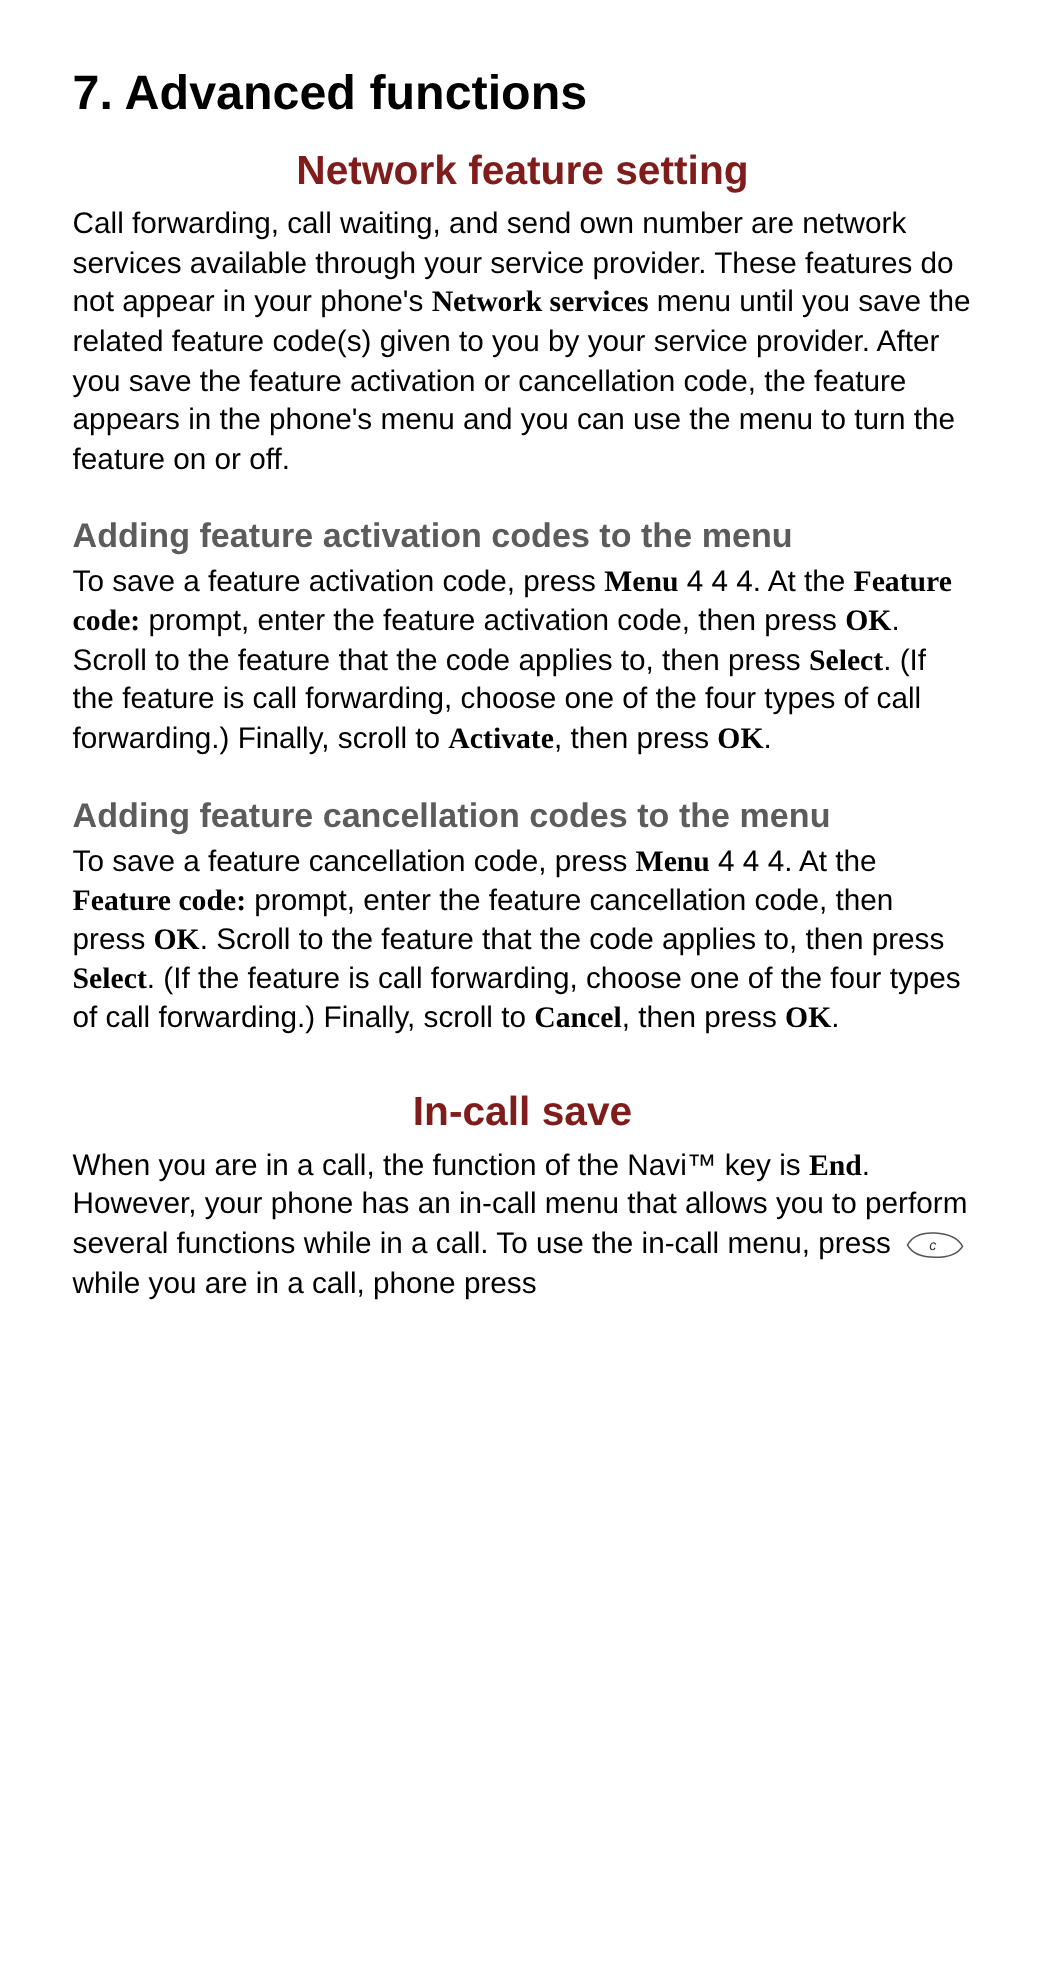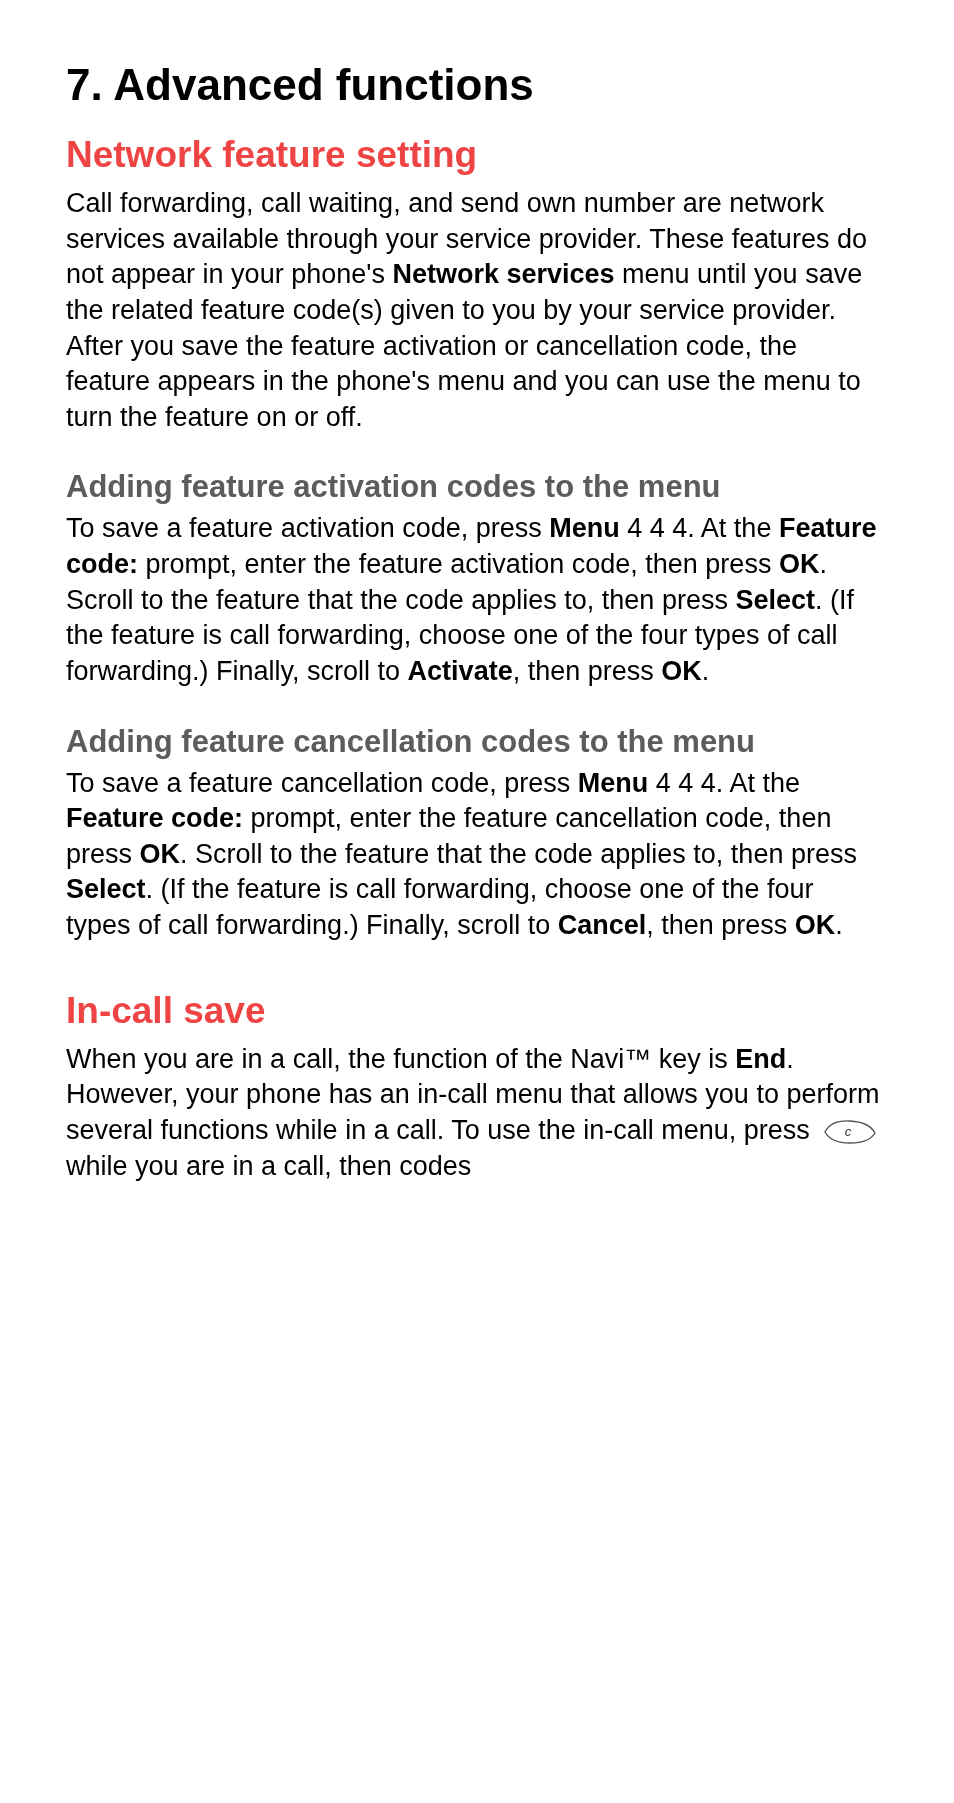--- a/index.html
+++ b/index.html
@@ -18,42 +18,43 @@
   }
   h1.chapter {
     font-size: 44px;
     font-weight: 700;
     margin: 0 0 24px 0;
     letter-spacing: 0;
   }
   h2.section {
     font-size: 37px;
     font-weight: 700;
-    color: #ef4444;
+    color: #7f1d1d;
     margin: 22px 0 10px 0;
+    text-align: center;
   }
   h3.subhead {
     font-size: 31px;
     font-weight: 700;
     color: #5c5c5c;
     margin: 34px 0 6px 0;
   }
   p.body {
     font-size: 27px;
     line-height: 1.32;
     margin: 4px 0 12px 0;
     font-weight: 400;
   }
   p.note {
     font-size: 27px;
     line-height: 1.32;
     font-style: italic;
     margin: 14px 0 12px 0;
   }
-  .bold { font-weight: 700; }
+  .bold { font-weight: 700; font-family: Liberation Serif, serif; }
   .page-number {
     position: absolute;
     bottom: 44px;
     left: 0;
     width: 100%;
     text-align: center;
     font-size: 25px;
   }
   .c-key {
     display: inline-block;
@@ -89,17 +90,17 @@
     <span>To save a feature cancellation code, press </span><span class="bold">Menu</span><span> 4 4 4. At the </span><span class="bold">Feature code:</span><span> prompt, enter the feature cancellation code, then press </span><span class="bold">OK</span><span>. Scroll to the feature that the code applies to, then press </span><span class="bold">Select</span><span>. (If the feature is call forwarding, choose one of the four types of call forwarding.) Finally, scroll to </span><span class="bold">Cancel</span><span>, then press </span><span class="bold">OK</span><span>.</span>
   </p>
 
 
   <h2 class="section" style="margin-top:46px;">In-call save</h2>
 
   <p class="body">
     <span>When you are in a call, the  function of the Navi™ key  is </span><span class="bold">End</span><span>. However, your phone has an in-call menu that allows you to perform several functions while in a call. To use the in-call menu, press  </span><span class="c-key"><svg width="58" height="28" viewBox="0 0 58 28">
           <path d="M4 14 Q10 2 29 3 Q48 4 54 15 Q48 25 29 25 Q10 25 4 14 Z" fill="none" stroke="#555" stroke-width="1.4"></path>
           <text x="27" y="18" font-size="13" font-family="Helvetica" font-style="italic" fill="#333" text-anchor="middle">c</text>
-        </svg></span><span>  while you are in a call, then codes</span>
+        </svg></span><span>  while you are in a call, phone press</span>
   </p>
 
 
 </div>
 
 </body></html>

